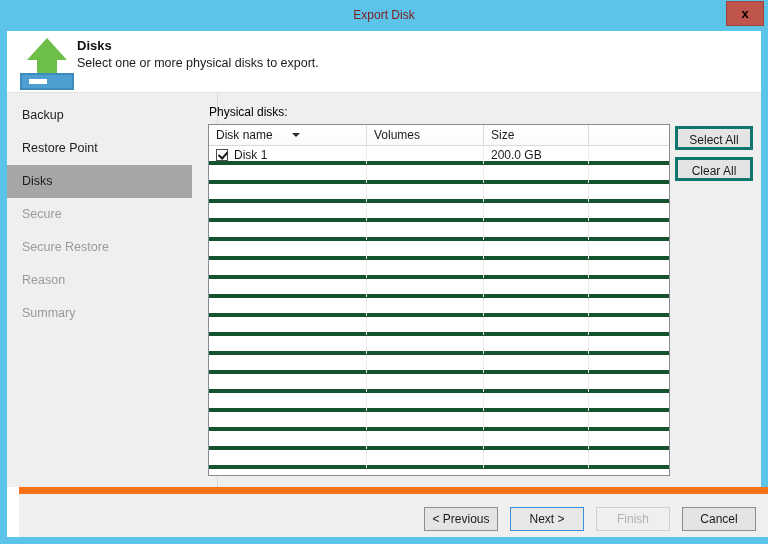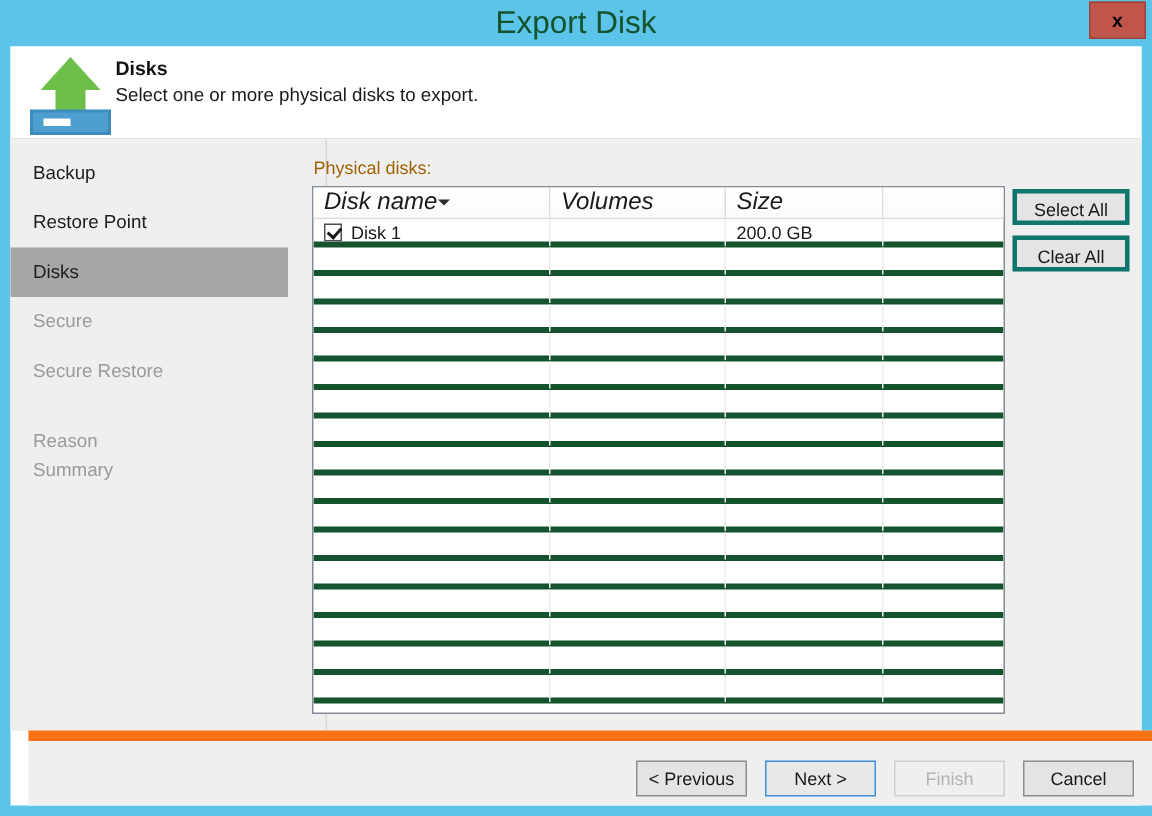--- a/index.html
+++ b/index.html
@@ -31,22 +31,22 @@
     height: 31px;
     background: #5bc4e8;
   }
   .title-text {
     position: absolute;
     left: 0; top: 0;
     width: 768px;
     height: 31px;
     line-height: 31px;
     text-align: center;
-    font-size: 21px;
-    color: #14532d;
+    font-size: 12px;
+    color: #7f1d1d;
     font-family: "Liberation Sans", sans-serif;
   }
   .close-button {
     position: absolute;
     right: 4px;
     top: 1px;
     width: 38px;
     height: 25px;
     background: #c0564b;
     border: 1px solid #9c4238;
@@ -148,21 +148,21 @@
     left: 186px;
     top: 0;
     width: 568px;
     height: 394px;
   }
   .field-label {
     position: absolute;
     left: 16px;
     top: 12px;
     font-size: 12px;
-    color: #a16207;
+    color: #000000;
   }
 
   
   .table-wrap {
     position: absolute;
     left: 15px;
     top: 31px;
     width: 462px;
     height: 352px;
     background: #ffffff;
@@ -174,30 +174,29 @@
     display: flex;
     height: 21px;
     background: #fdfdfd;
     border-bottom: 1px solid #d9d9d9;
     box-sizing: border-box;
   }
   .th {
     position: relative;
     height: 20px;
     line-height: 20px;
-    font-size: 16px;
+    font-size: 12px;
     color: #1a1a1a;
     padding-left: 7px;
     border-right: 1px solid #dcdcdc;
     box-sizing: border-box;
     background: linear-gradient(to bottom,#ffffff 0%,#fbfbfb 100%);
     cursor: pointer;
     white-space: nowrap;
     overflow: hidden;
-    font-style: italic;
   }
   .th.c0 { width: 158px; }
   .th.c1 { width: 117px; }
   .th.c2 { width: 105px; }
   .th.c3 { width: 80px; border-right: none; }
   .sort-arrow {
     position: absolute;
     right: 66px;
     top: 8px;
     width: 0; height: 0;
@@ -325,21 +324,21 @@
     </div>
 
     <div class="body-area">
 
       <div class="sidebar">
         <div class="nav-item" style="top:6px">Backup</div>
         <div class="nav-item" style="top:39px">Restore Point</div>
         <div class="nav-item active" style="top:72px">Disks</div>
         <div class="nav-item future" style="top:105px">Secure</div>
         <div class="nav-item future" style="top:138px">Secure Restore</div>
-        <div class="nav-item future" style="top:185px">Reason</div>
+        <div class="nav-item future" style="top:171px">Reason</div>
         <div class="nav-item future" style="top:204px">Summary</div>
       </div>
 
       <div class="main-pane">
 
         <div class="field-label">Physical disks:</div>
 
         <div class="table-wrap">
           <div class="thead">
             <div class="th c0">

